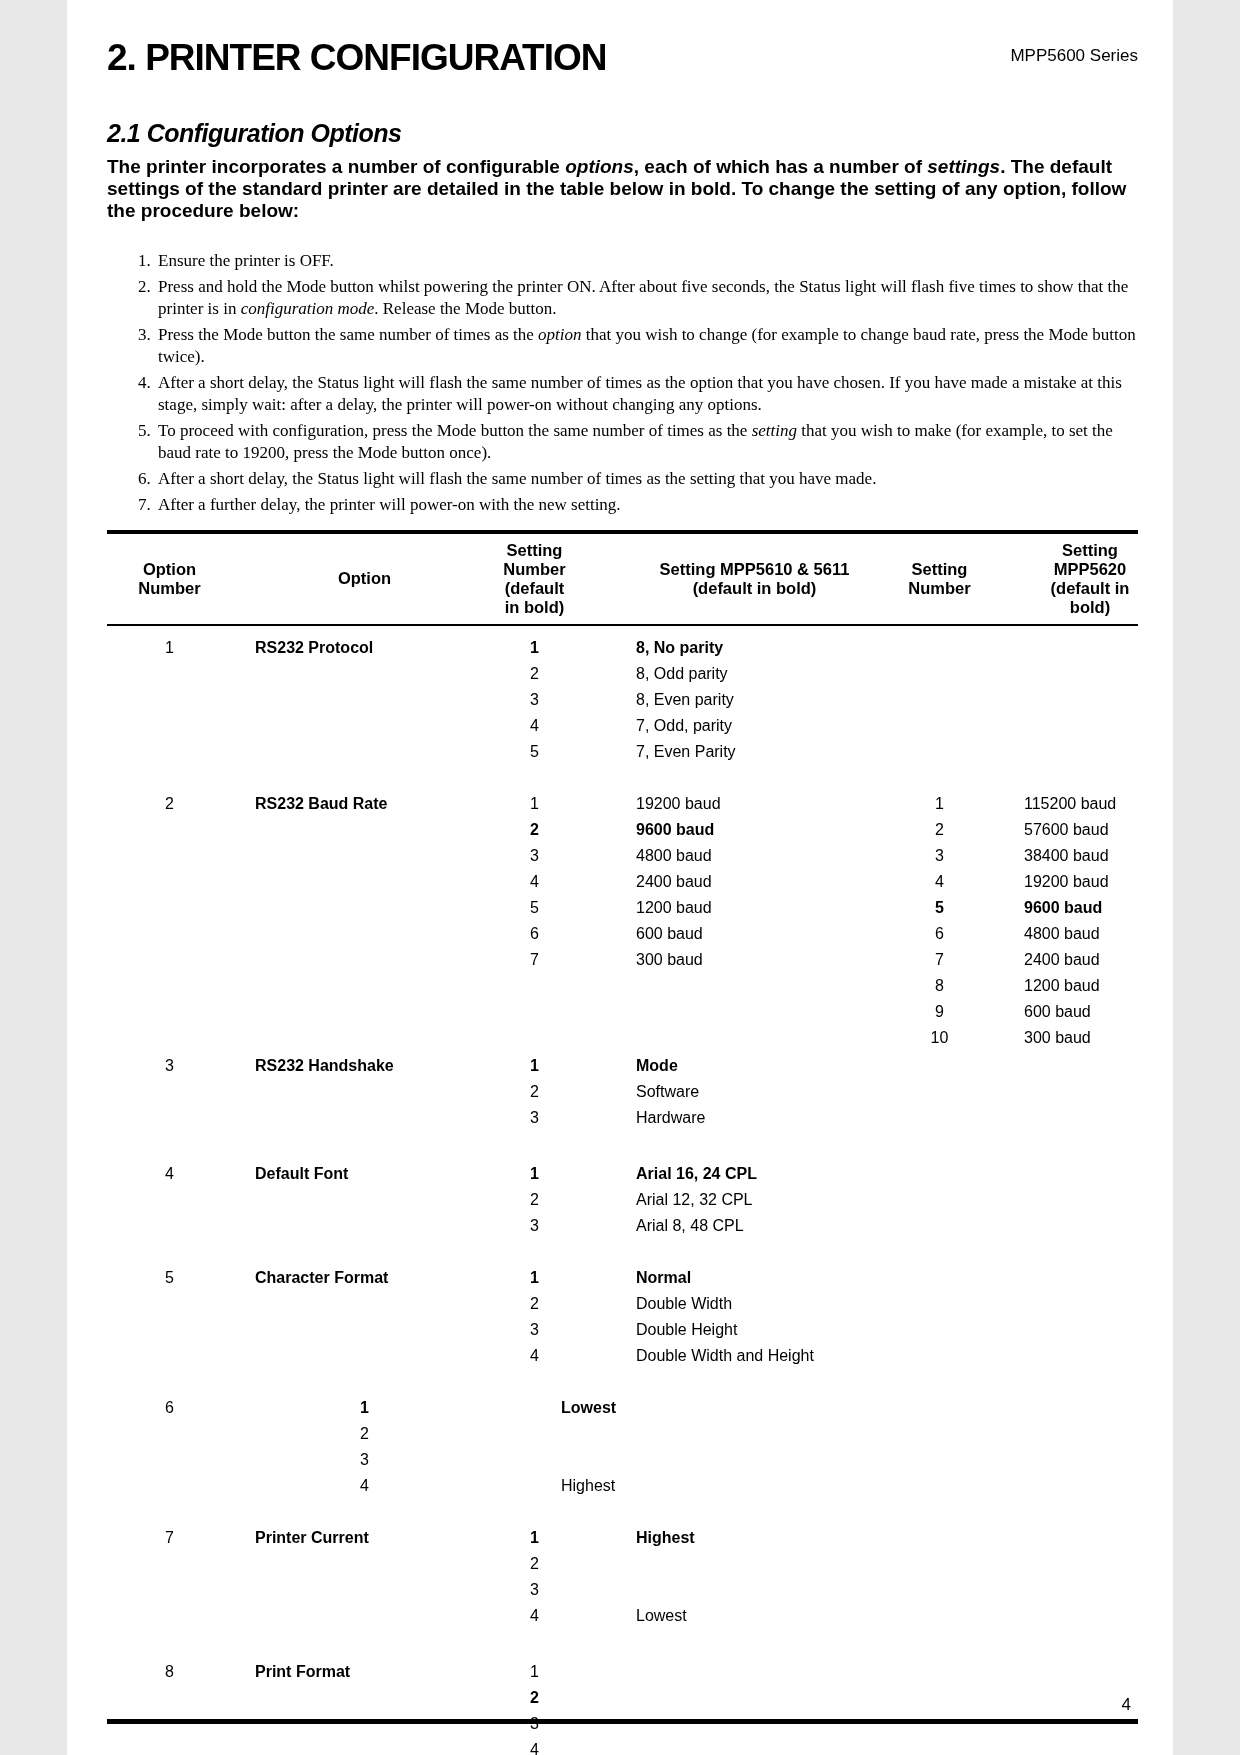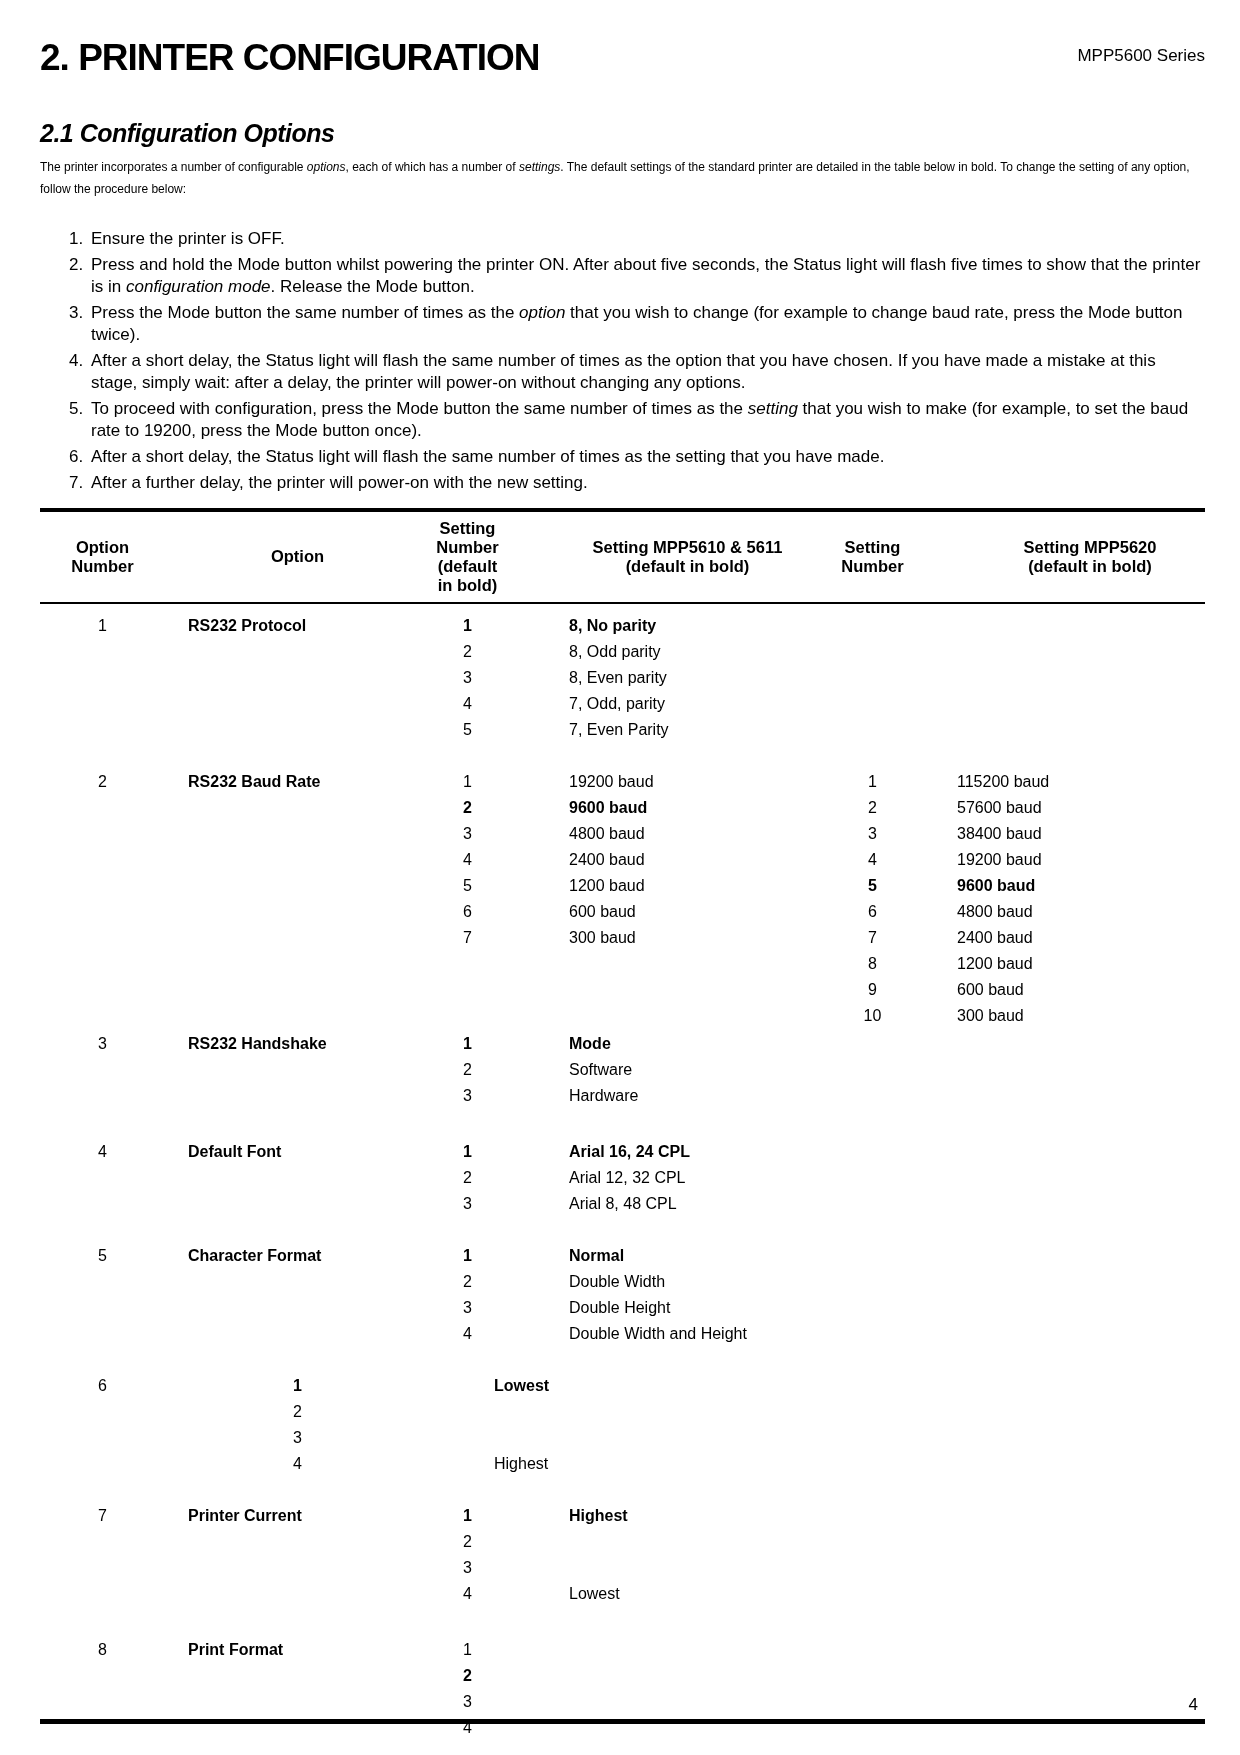--- a/index.html
+++ b/index.html
@@ -1,27 +1,27 @@
 <!DOCTYPE html>
 <html><head>
 <meta charset="utf-8">
 <style>
   html,body { margin:0; padding:0; background:#e8e8e8; }
   .page {
-    width:1240px; height:1755px; background:#ffffff; color:#000;
+    width:1106px; height:1755px; background:#ffffff; color:#000;
     font-family:"Liberation Sans", sans-serif;
     position:relative; box-sizing:border-box;
     padding:38px 35px 0 40px; margin:0 auto; overflow:hidden;
   }
   .header-row { display:flex; justify-content:space-between; align-items:flex-start; }
   .doc-title { font-size:37px; font-weight:bold; margin:0; letter-spacing:-1px; line-height:1.1; }
   .series { font-size:17px; padding-top:8px;text-align:center; }
   .section-title { font-size:25px; font-weight:bold; margin:40px 0 0 0; letter-spacing:-0.5px;font-style:italic; }
-  .intro { font-size:12px; line-height:22px; margin:8px 4px 0 0; }
-  .procedure { font-size:17px; line-height:22px; margin:28px 0 0 0; padding-left:48px; }
+  .intro { font-size:19px; line-height:22px; margin:8px 4px 0 0;font-weight:bold; }
+  .procedure { font-size:17px; line-height:22px; margin:28px 0 0 0; padding-left:48px;font-family:Liberation Serif, serif; }
   .procedure li { margin-bottom:4px; padding-left:3px; }
   i { font-style:italic; }
 
   .cfg-table { margin-top:14px; border-top:4px solid #000; }
   .thead {
     display:grid; grid-template-columns:125px 265px 75px 335px 65px 1fr;
     border-bottom:2px solid #000;
     font-weight:bold; font-size:16.5px; line-height:19px;
     text-align:center; padding:7px 0 7px 0; align-items:center;
   }

